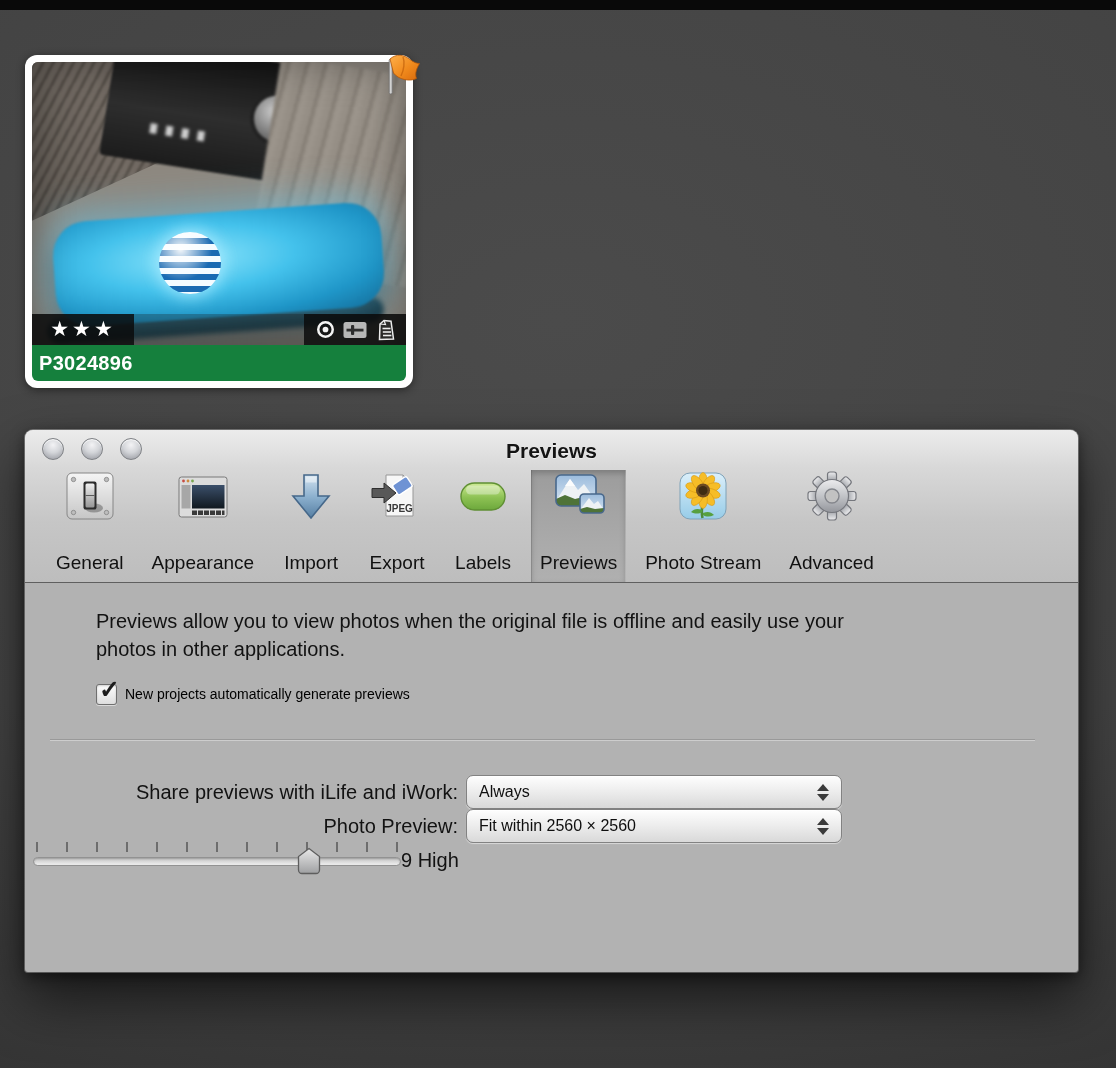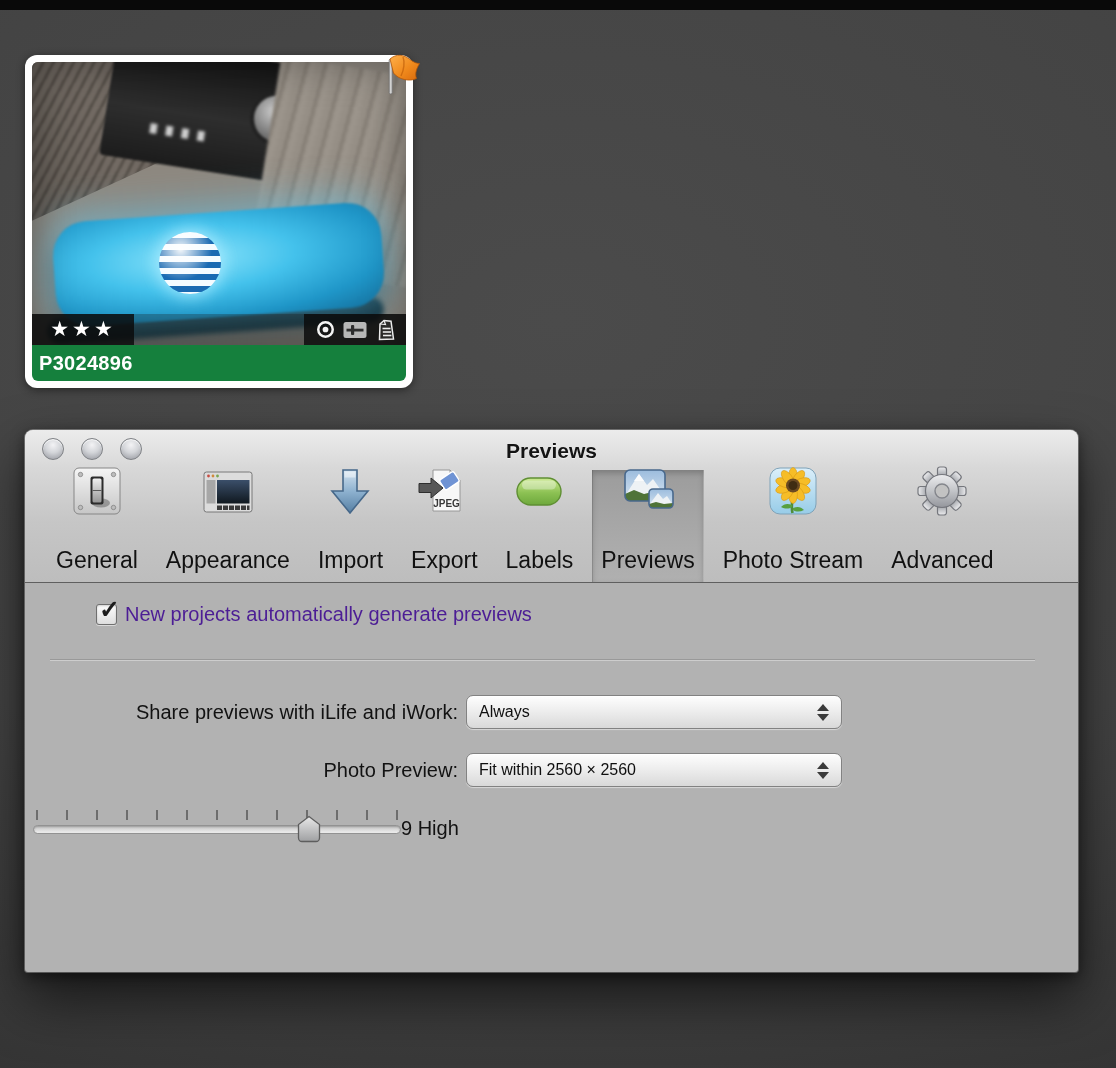--- a/index.html
+++ b/index.html
@@ -58,31 +58,31 @@
     background:radial-gradient(circle at 50% 30%,#f3f3f5 0%,#d3d5d9 45%,#a9abb1 80%,#96989e 100%);
     box-shadow:inset 0 1px 1px rgba(255,255,255,.9);}
   .title{text-align:center;padding-top:9px;font-size:21px;font-weight:bold;color:#141414;
     text-shadow:0 1px 1px rgba(255,255,255,.55);}
   .toolbar{display:flex;align-items:stretch;height:112px;padding-left:22px;gap:10px;}
   .tb-item{display:flex;flex-direction:column;align-items:center;justify-content:flex-end;
     padding:6px 9px 8px;cursor:default;gap:24px;}
   .tb-item.selected{background:linear-gradient(180deg,#9c9c9c,#aaaaaa 65%,#b0b0b0);
     box-shadow:inset 0 3px 6px rgba(0,0,0,.22), inset 1px 0 0 rgba(0,0,0,.12), inset -1px 0 0 rgba(255,255,255,.3);}
   .tb-icon{width:58px;height:58px;display:flex;align-items:center;justify-content:center;margin-bottom:4px;}
-  .tb-label{font-size:23px;color:#111;white-space:nowrap;}
+  .tb-label{font-size:19px;color:#111;white-space:nowrap;}
 
   .content{position:relative;height:389px;}
   .desc{margin:24px 0 0 71px;width:805px;font-size:20px;line-height:28px;color:#121212;}
   .check-row{margin:20px 0 0 71px;display:flex;align-items:center;gap:8px;height:22px;}
   .checkbox{position:relative;width:21px;height:21px;border:1px solid #6f6f6f;border-radius:3px;
     background:linear-gradient(180deg,#fdfdfd,#dedede);box-shadow:inset 0 1px 2px rgba(0,0,0,.18), 0 1px 0 rgba(255,255,255,.5);}
   .checkmark{position:absolute;left:2px;top:-8px;font-size:25px;font-weight:bold;color:#1c1c1c;line-height:1;}
-  .check-label{font-size:20px;color:#4c1d95;}
+  .check-label{font-size:14px;color:#000000;}
   .divider{margin:34px 43px 0 25px;height:2px;border-top:1px solid #999;border-bottom:1px solid rgba(255,255,255,.35);}
-  .form{margin-top:34px;display:flex;flex-direction:column;gap:24px;}
+  .form{margin-top:34px;display:flex;flex-direction:column;}
   .form-row{display:flex;align-items:center;height:34px;}
   .form-label{width:433px;text-align:right;font-size:20px;color:#121212;flex:none;}
   .popup{margin-left:8px;width:376px;height:34px;border:1px solid #828282;border-radius:7px;
     background:linear-gradient(180deg,#fefefe 0%,#ededed 48%,#d9d9d9 100%);
     display:flex;align-items:center;padding:0 10px 0 12px;
     box-shadow:0 1px 1px rgba(255,255,255,.5), inset 0 1px 0 #fff;cursor:default;}
   .popup-value{flex:1;font-size:16px;color:#0f0f0f;}
   .popup-arrows{display:flex;flex-direction:column;align-items:center;gap:3px;padding-right:2px;}
   .arr-up{width:0;height:0;border-left:6px solid transparent;border-right:6px solid transparent;border-bottom:7px solid #3b3b3b;}
   .arr-down{width:0;height:0;border-left:6px solid transparent;border-right:6px solid transparent;border-top:7px solid #3b3b3b;}
@@ -359,20 +359,21 @@
               <circle cx="28" cy="28" r="7" fill="#c2c2c2" stroke="#84868c" stroke-width="1.4"></circle>
             </svg>
           </span>
           <span class="tb-label">Advanced</span>
         </div>
 
       </div>
     </div>
 
     <div class="content">
+      <p class="desc">Previews allow you to view photos when the original file is offline and easily use your photos in other applications.</p>
 
       <div class="check-row">
         <span class="checkbox">
           <span class="checkmark">✓</span>
         </span>
         <span class="check-label">New projects automatically generate previews</span>
       </div>
 
       <div class="divider"></div>
 

